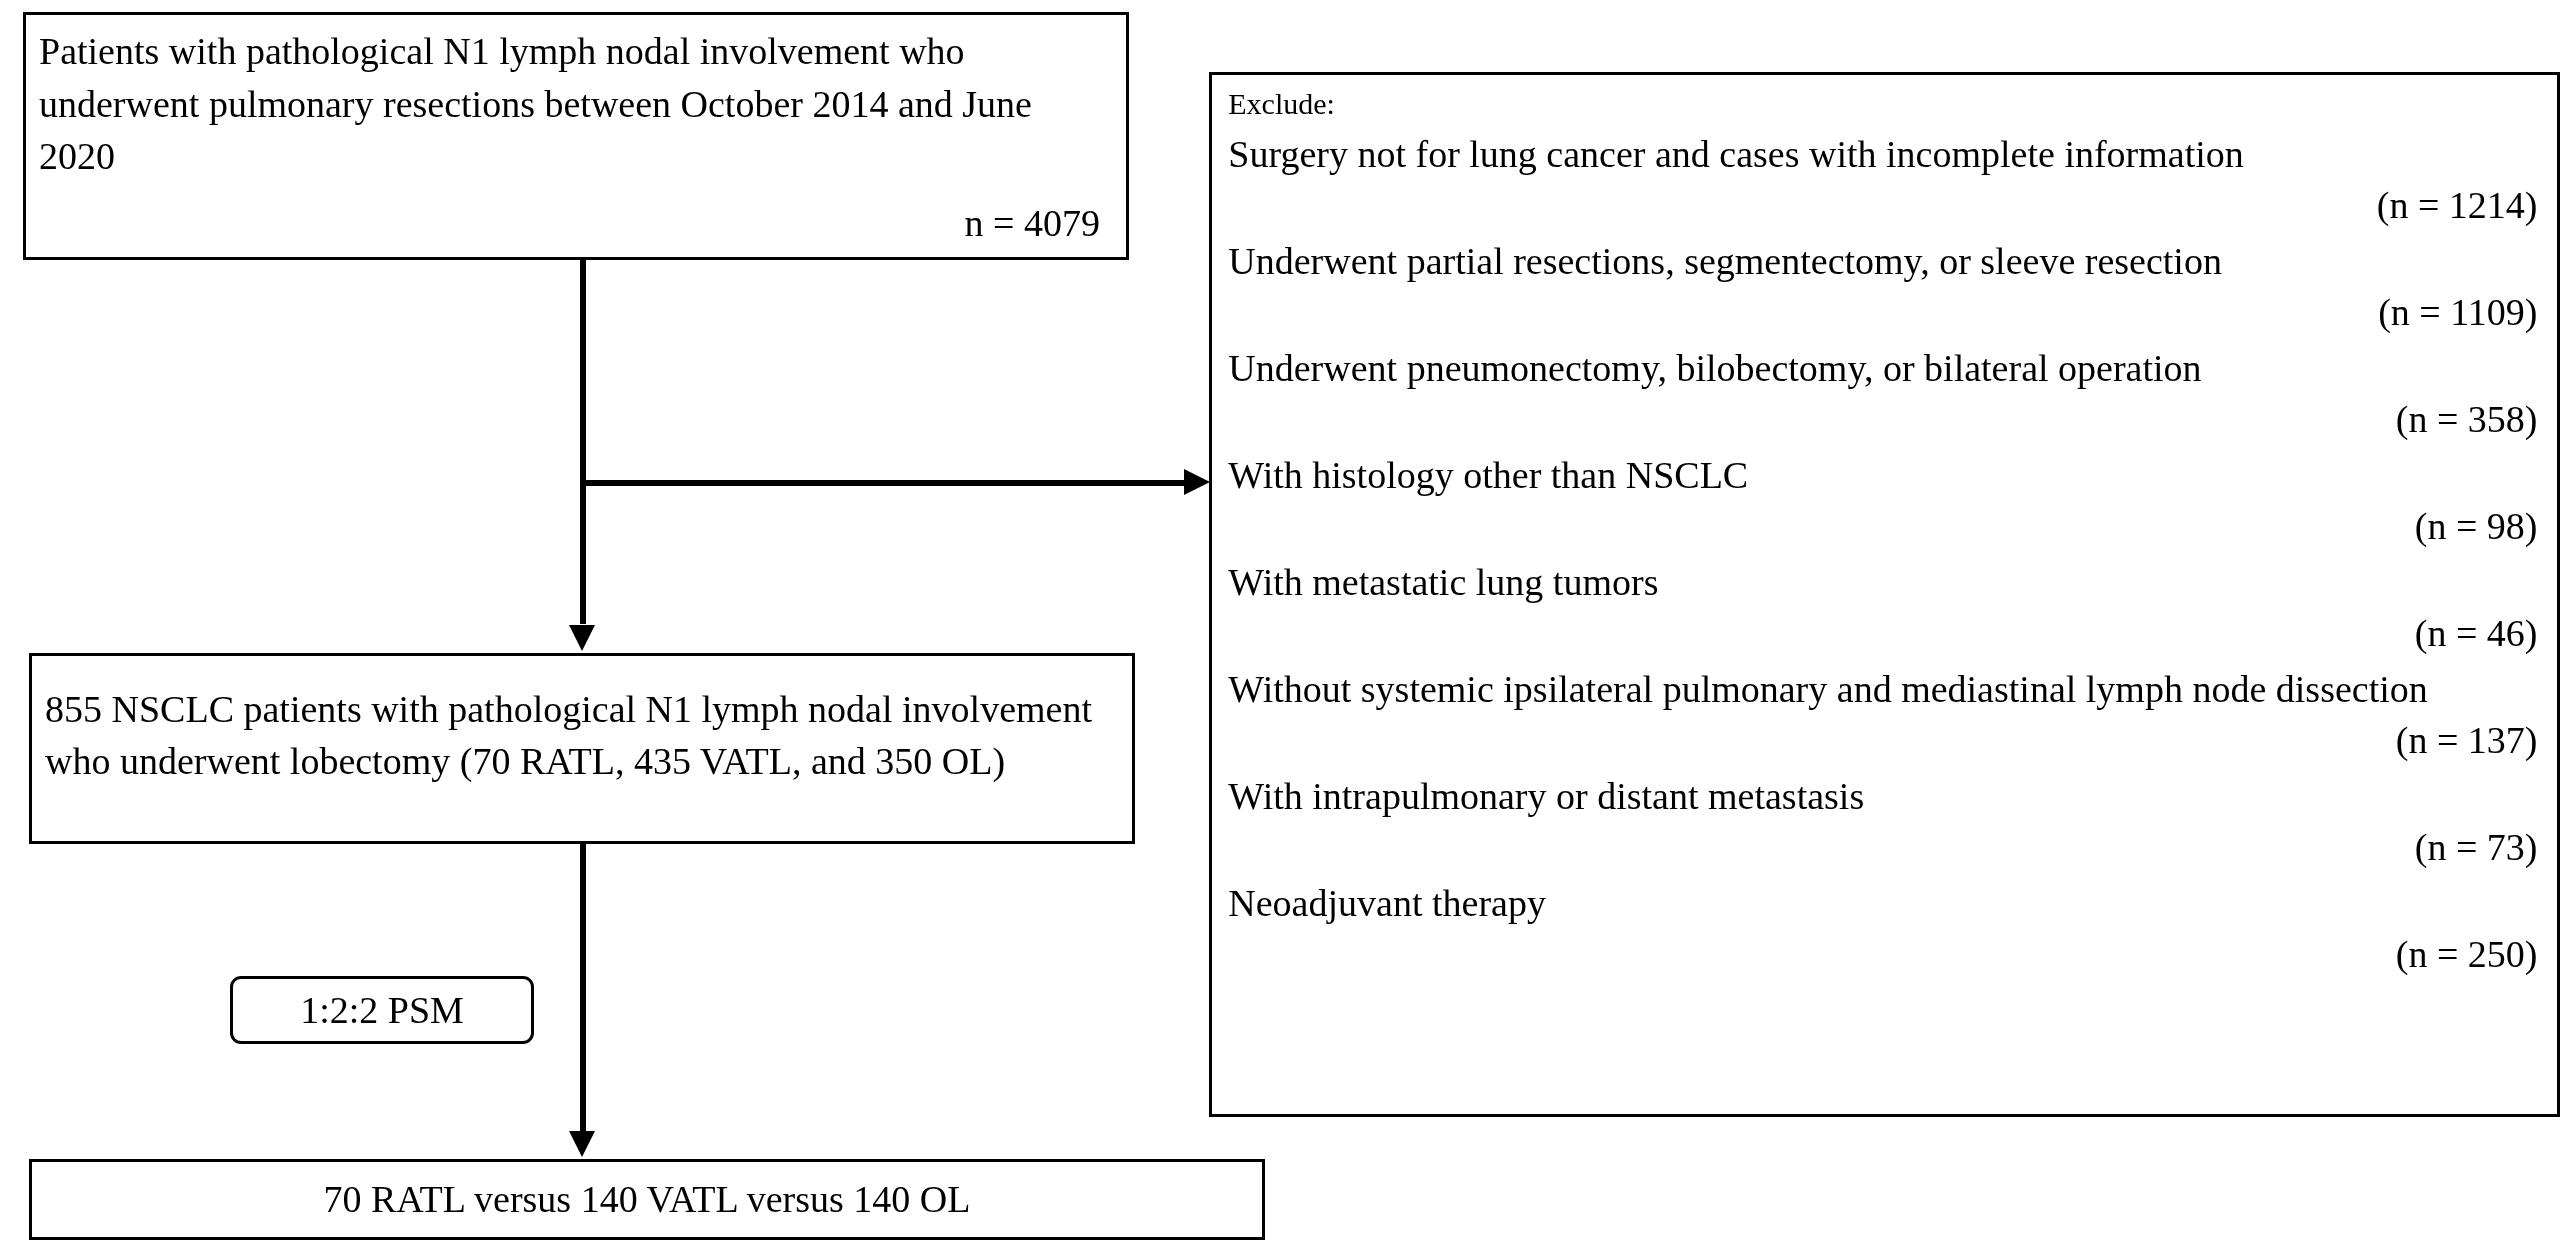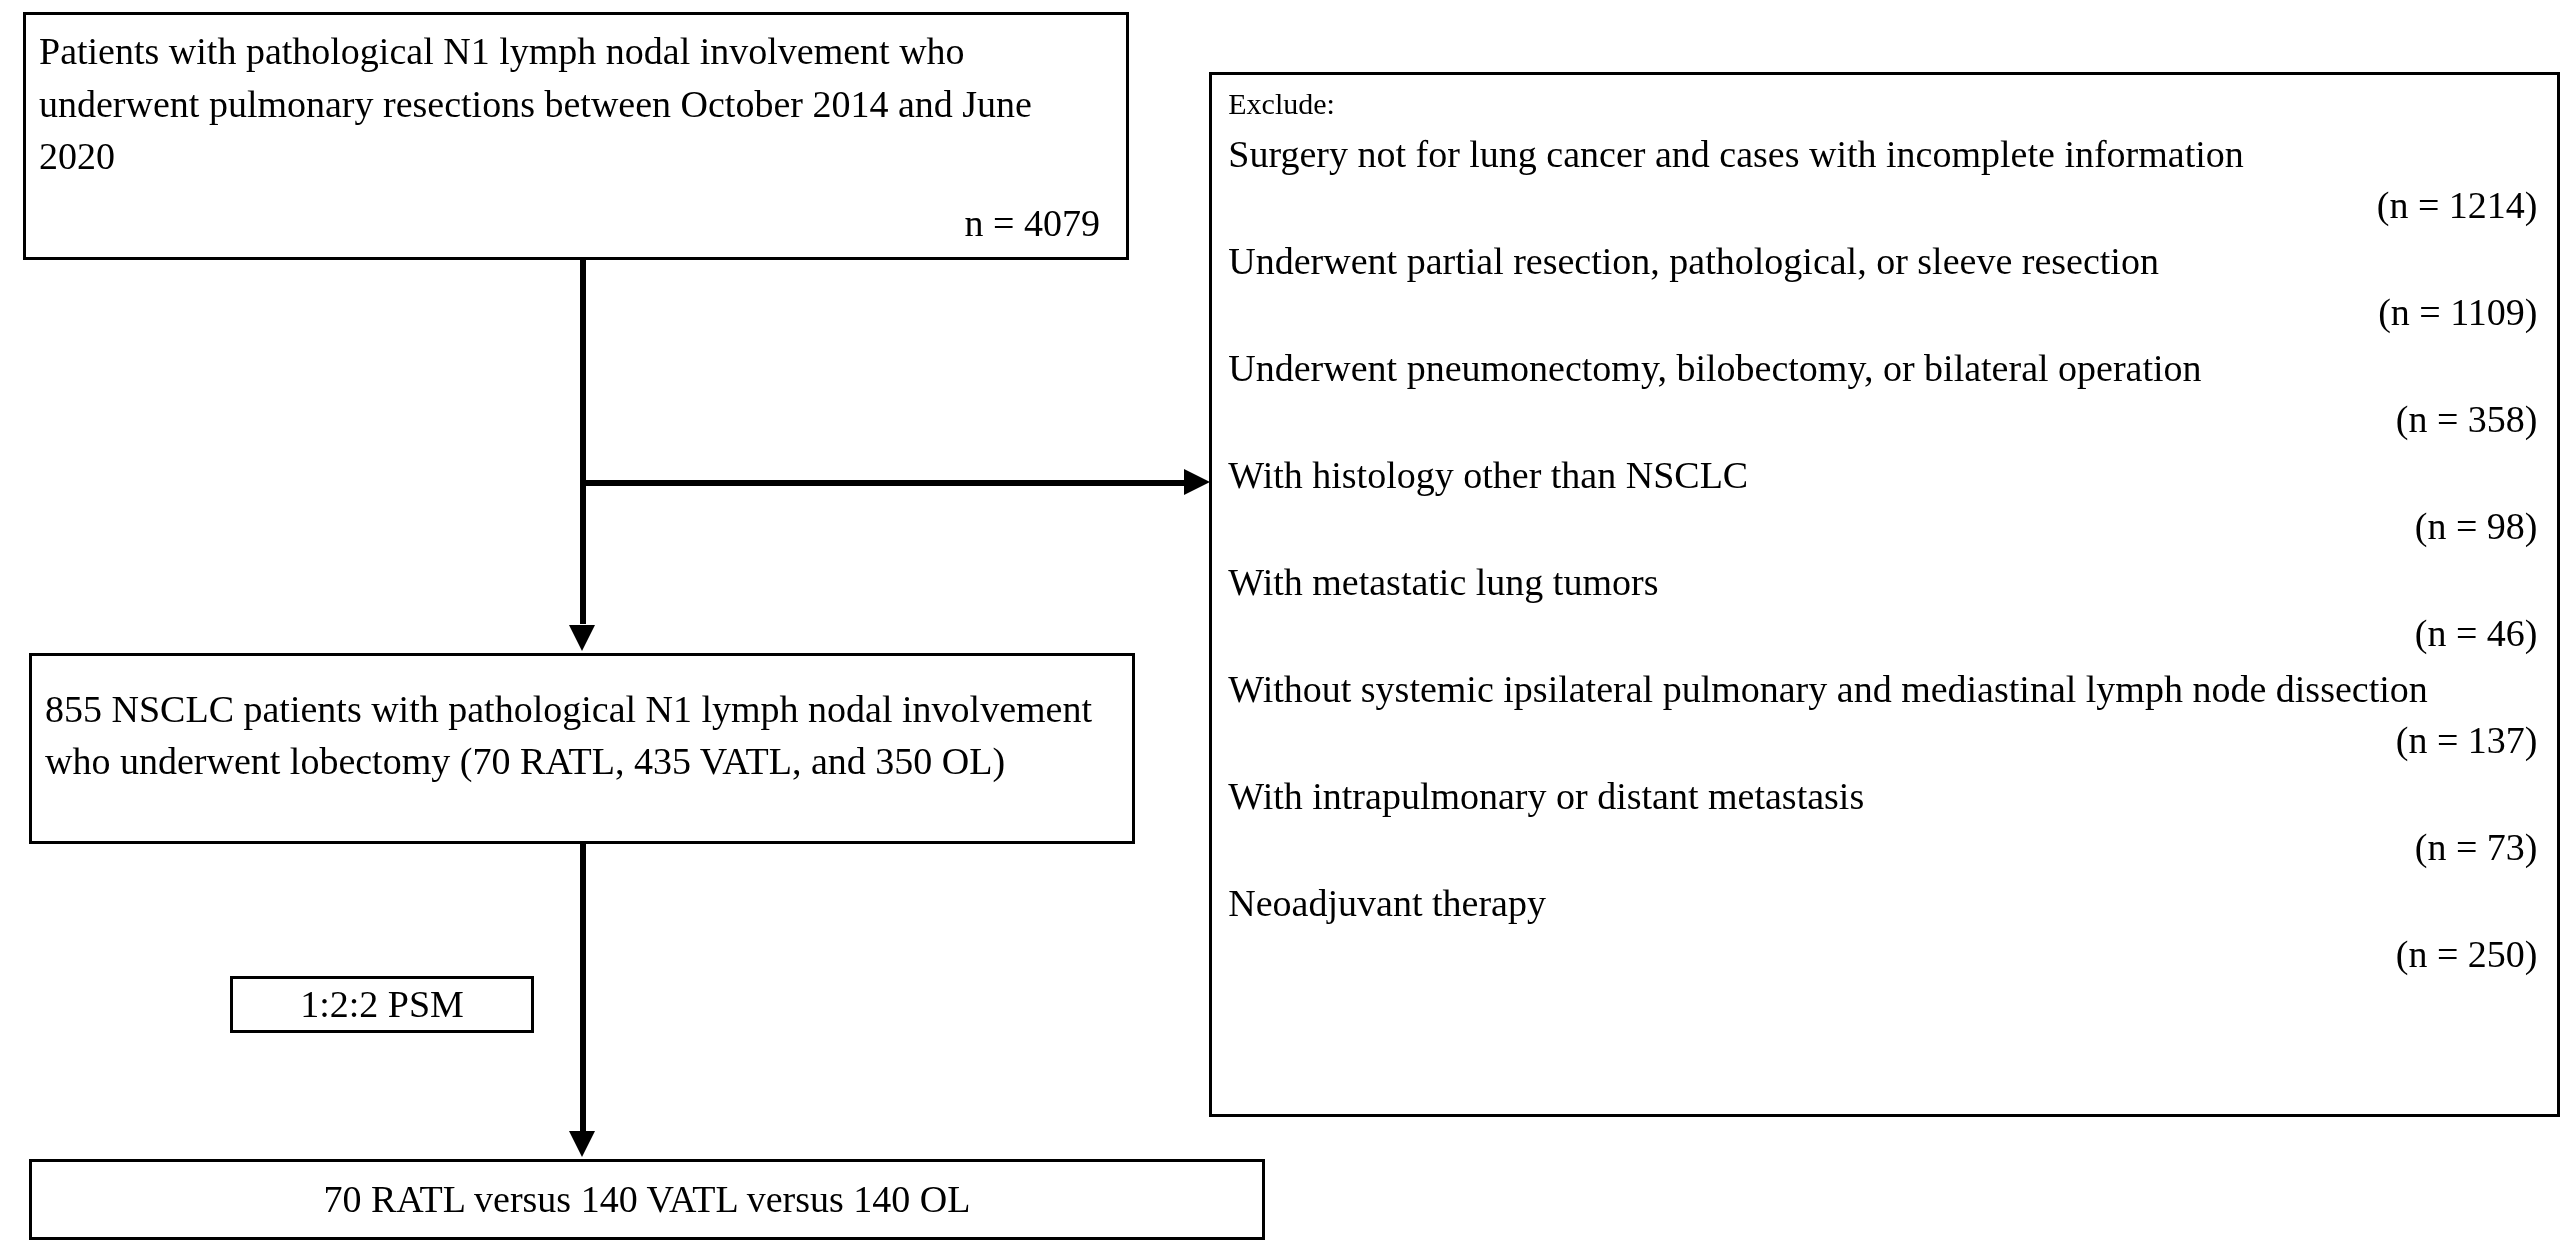--- a/index.html
+++ b/index.html
@@ -60,21 +60,22 @@
     left: 13px;
     top: 8px;
     right: 11.7px;
     margin-top: 19px;
   }
   
   #box-psm {
     left: 230px;
     top: 976px;
     width: 304px;
-    height: 57px;
+    height: 68px;
+    border-radius: 11px;
   }
   #box-psm .node-text {
     left: 0;
     top: 0;
     width: 100%;
     height: 100%;
     display: flex;
     align-items: center;
     justify-content: center;
     font-size: 38px;
@@ -214,21 +215,21 @@
 
   <div class="node" id="box-exclusion">
     <div id="excl-body">
       <div class="excl-title">Exclude:</div>
       <div id="excl-items">
           <div class="excl-item">
             <div class="excl-reason">Surgery not for lung cancer and cases with incomplete information</div>
             <div class="excl-count">(n = 1214)</div>
           </div>
           <div class="excl-item">
-            <div class="excl-reason">Underwent partial resection, pathological, or sleeve resection</div>
+            <div class="excl-reason">Underwent partial resections, segmentectomy, or sleeve resection</div>
             <div class="excl-count">(n = 1109)</div>
           </div>
           <div class="excl-item">
             <div class="excl-reason">Underwent pneumonectomy, bilobectomy, or bilateral operation</div>
             <div class="excl-count">(n =  358)</div>
           </div>
           <div class="excl-item">
             <div class="excl-reason">With histology other than NSCLC</div>
             <div class="excl-count">(n = 98)</div>
           </div>

